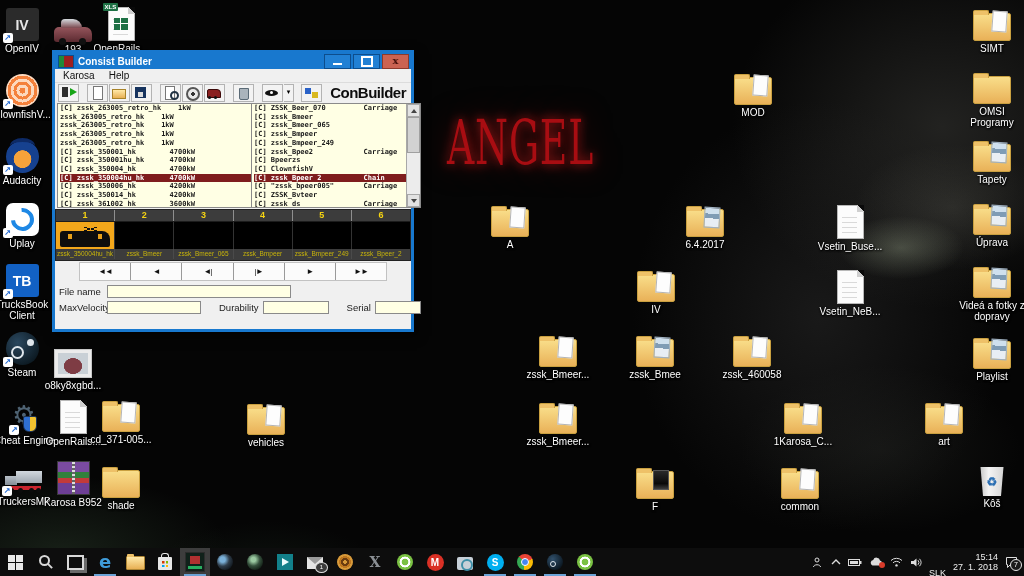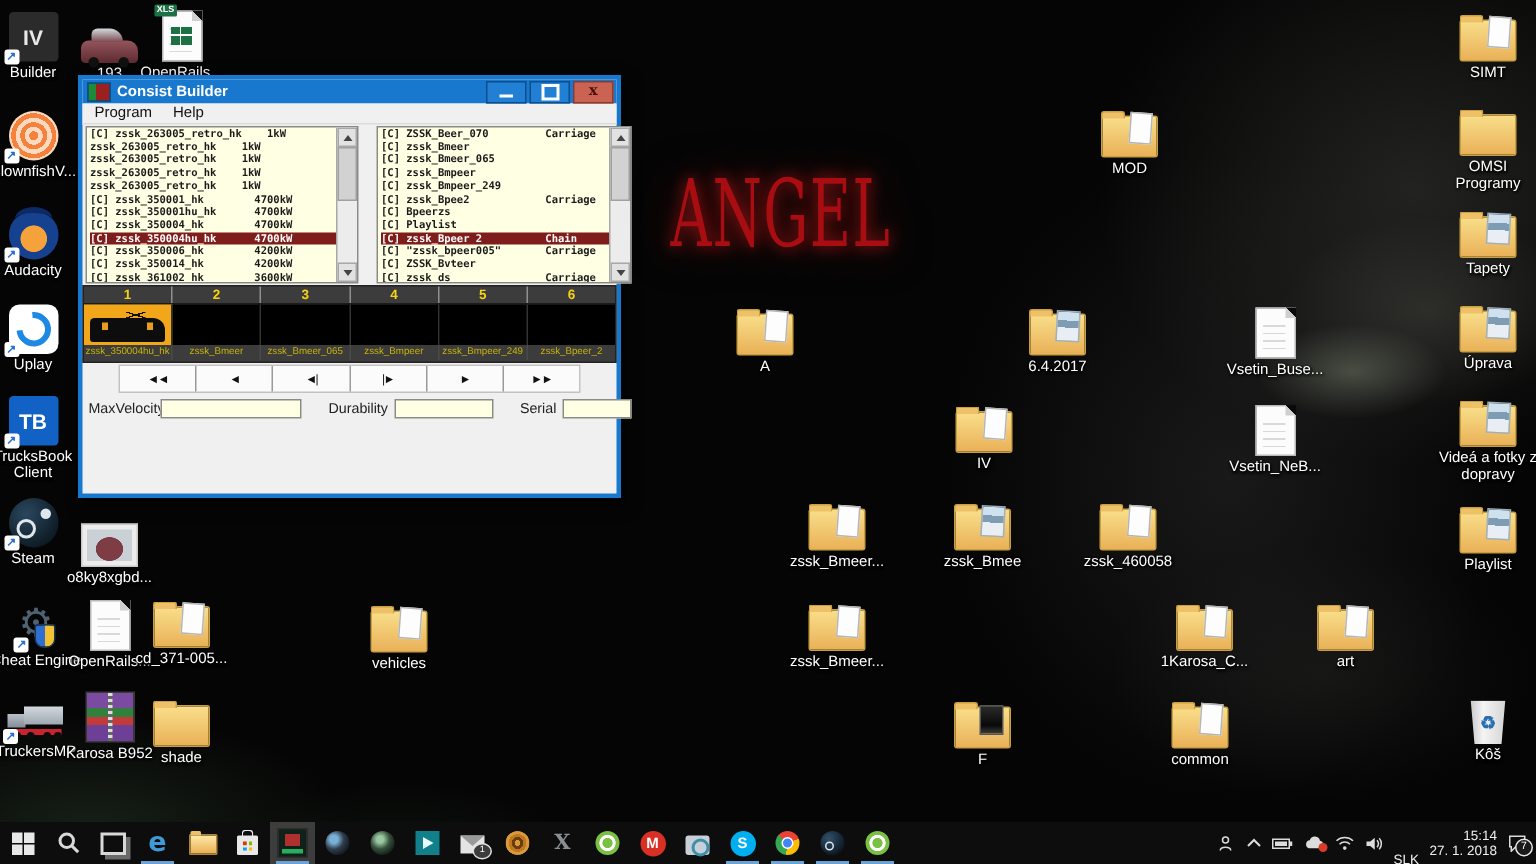--- a/index.html
+++ b/index.html
@@ -130,21 +130,21 @@
   .ti-eye::before{content:"";position:absolute;left:2px;top:5px;width:13px;height:6px;background:#111;border-radius:50%;}
   .ti-eye::after{content:"";position:absolute;left:7px;top:6px;width:3px;height:3px;background:#fff;border-radius:50%;}
   .ti-dropdown{width:9px;font-size:7px;text-align:center;line-height:14px;border-left:none;}
   .ti-convert{margin-left:6px;}
   .ti-convert::before{content:"";position:absolute;left:3px;top:3px;width:6px;height:6px;background:#2a62c8;}
   .ti-convert::after{content:"";position:absolute;right:3px;bottom:3px;width:6px;height:6px;background:#d8b820;}
   #logo{margin-left:auto;font-weight:900;font-size:15px;letter-spacing:-.5px;color:#0d0d0d;padding-right:2px;
     font-family:"Liberation Sans",sans-serif;}
   #lists{position:relative;height:107px;}
   .lpanel{position:absolute;top:1px;bottom:1px;border:1px solid #8a8a8a;background:#ffffe4;}
-  #lp-left{left:2px;width:180px;} #lp-right{left:196px;width:168px;}
+  #lp-left{left:2px;width:180px;padding-left:44px;} #lp-right{left:196px;width:168px;}
   .lbody{position:absolute;inset:0 13px 0 0;overflow:hidden;padding-left:2px;}
   .lrow{font-family:"DejaVu Sans Mono",monospace;font-size:7px;line-height:8.7px;white-space:pre;color:#1a1a1a;
     font-weight:bold;}
   .lrow.sel{background:#7f1d1d;color:#fff;}
   .vscroll{position:absolute;right:0;top:0;bottom:0;width:13px;background:#ececec;border-left:1px solid #a8a8a8;}
   .sb-btn{position:absolute;left:0;right:0;height:11px;background:#e2e2e2;border:1px solid #a8a8a8;
     display:flex;align-items:center;justify-content:center;}
   .sb-btn.up{top:0;} .sb-btn.dn{bottom:0;}
   .tri-up{width:0;height:0;border-left:3px solid transparent;border-right:3px solid transparent;border-bottom:4px solid #444;}
   .tri-dn{width:0;height:0;border-left:3px solid transparent;border-right:3px solid transparent;border-top:4px solid #444;}
@@ -251,21 +251,21 @@
 
 <div id="desktop">
   <div id="wallpaper"></div>
   <div id="angel">ANGEL</div>
   <div id="desktop-icons">
       <div class="dicon" style="left: -14px; top: 8px;">
         <div class="dicon-art g-tile" style="background: rgb(43, 43, 43); color: rgb(232, 232, 232);">
           <span class="tile-glyph">IV</span>
           <span class="sc-badge">↗</span>
         </div>
-        <div class="dicon-label">Builder</div>
+        <div class="dicon-label">OpenIV</div>
       </div>
       <div class="dicon" style="left: 37px; top: 12px;">
         <div class="dicon-art g-car"></div>
         <div class="dicon-label">193</div>
       </div>
       <div class="dicon" style="left: 85px; top: 5px;">
         <div class="dicon-art g-doc g-xls">
           <span class="tile-glyph">XLS</span>
         </div>
         <div class="dicon-label">OpenRails...</div>
@@ -375,21 +375,21 @@
         <div class="dicon-label">zssk_460058</div>
       </div>
       <div class="dicon" style="left: 522px; top: 400px;">
         <div class="dicon-art g-folder g-ff"></div>
         <div class="dicon-label">zssk_Bmeer...</div>
       </div>
       <div class="dicon" style="left: 767px; top: 400px;">
         <div class="dicon-art g-folder g-ff"></div>
         <div class="dicon-label">1Karosa_C...</div>
       </div>
-      <div class="dicon" style="left: 861px; top: 400px; align-items: center;">
+      <div class="dicon" style="left: 908px; top: 400px; align-items: center;">
         <div class="dicon-art g-folder g-ff"></div>
         <div class="dicon-label">art</div>
       </div>
       <div class="dicon" style="left: 619px; top: 465px;">
         <div class="dicon-art g-folder g-fd"></div>
         <div class="dicon-label">F</div>
       </div>
       <div class="dicon" style="left: 764px; top: 465px;">
         <div class="dicon-art g-folder g-ff"></div>
         <div class="dicon-label">common</div>
@@ -432,22 +432,36 @@
       <span id="title-text">Consist Builder</span>
       <span class="cap-btn">
           <span class="glyph-min"></span>
         </span>
       <span class="cap-btn">
           <span class="glyph-max"></span>
         </span>
       <span class="cap-btn close">x</span>
     </div>
     <div id="menubar">
-      <span>Program</span>
+      <span>Karosa</span>
       <span>Help</span>
+    </div>
+    <div id="toolbar">
+      <span class="ti ti-exit"></span>
+        <span class="ti ti-new gap"></span>
+        <span class="ti ti-open"></span>
+        <span class="ti ti-save"></span>
+        <span class="ti ti-preview gap"></span>
+        <span class="ti ti-compass"></span>
+        <span class="ti ti-train"></span>
+        <span class="ti ti-trash gap"></span>
+        <span class="ti ti-eye"></span>
+        <span class="ti ti-dropdown">▾</span>
+        <span class="ti ti-convert"></span>
+        <span id="logo">ConBuilder</span>
     </div>
     <div id="lists">
       <div class="lpanel" id="lp-left">
         <div class="lbody" id="list-left">
             <div class="lrow">[C] zssk_263005_retro_hk    1kW</div>
             <div class="lrow">zssk_263005_retro_hk    1kW</div>
             <div class="lrow">zssk_263005_retro_hk    1kW</div>
             <div class="lrow">zssk_263005_retro_hk    1kW</div>
             <div class="lrow">zssk_263005_retro_hk    1kW</div>
             <div class="lrow">[C] zssk_350001_hk        4700kW</div>
@@ -470,21 +484,21 @@
       </div>
       <div class="lpanel" id="lp-right">
         <div class="lbody" id="list-right">
             <div class="lrow">[C] ZSSK_Beer_070         Carriage</div>
             <div class="lrow">[C] zssk_Bmeer</div>
             <div class="lrow">[C] zssk_Bmeer_065</div>
             <div class="lrow">[C] zssk_Bmpeer</div>
             <div class="lrow">[C] zssk_Bmpeer_249</div>
             <div class="lrow">[C] zssk_Bpee2            Carriage</div>
             <div class="lrow">[C] Bpeerzs</div>
-            <div class="lrow">[C] Playlist</div>
+            <div class="lrow">[C] ClownfishV</div>
             <div class="lrow sel">[C] zssk_Bpeer 2          Chain</div>
             <div class="lrow">[C] "zssk_bpeer005"       Carriage</div>
             <div class="lrow">[C] ZSSK_Bvteer</div>
             <div class="lrow">[C] zssk_ds               Carriage</div>
           </div>
         <div class="vscroll">
           <span class="sb-btn up">
               <span class="tri-up"></span>
             </span>
           <span class="sb-thumb"></span>
@@ -525,20 +539,24 @@
     <div id="navrow">
         <div class="navbtn">◄◄</div>
         <div class="navbtn">◄</div>
         <div class="navbtn">◄|</div>
         <div class="navbtn">|►</div>
         <div class="navbtn">►</div>
         <div class="navbtn">►►</div>
       </div>
     <div id="formarea">
       <div class="form-row">
+        <span class="flabel">File name</span>
+        <input class="frm-input" style="width: 178px;" readonly="" value="">
+      </div>
+      <div class="form-row">
         <span class="flabel">MaxVelocity</span>
         <input class="frm-input" style="width: 88px;" readonly="" value="">
         <span style="margin-left:18px;width:44px">Durability</span>
         <input class="frm-input" style="width: 60px; margin-left: 4px;" readonly="" value="">
         <span style="margin-left:18px;width:26px">Serial</span>
         <input class="frm-input" style="width: 40px; margin-left: 4px;" readonly="" value="">
       </div>
     </div>
   </div>
 

